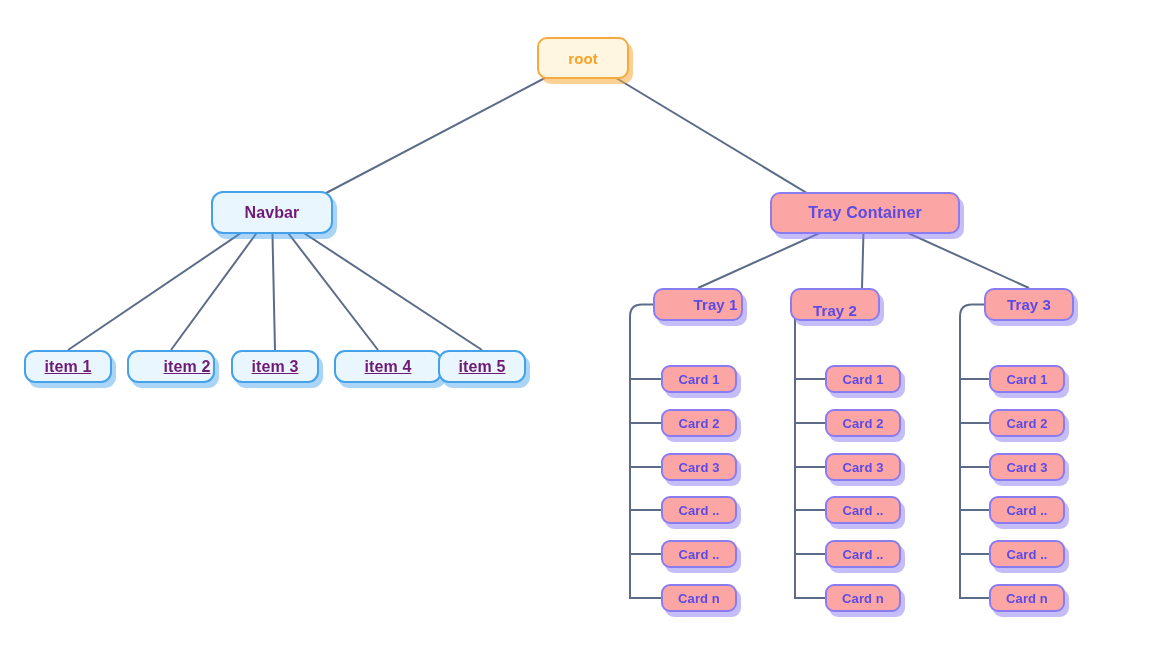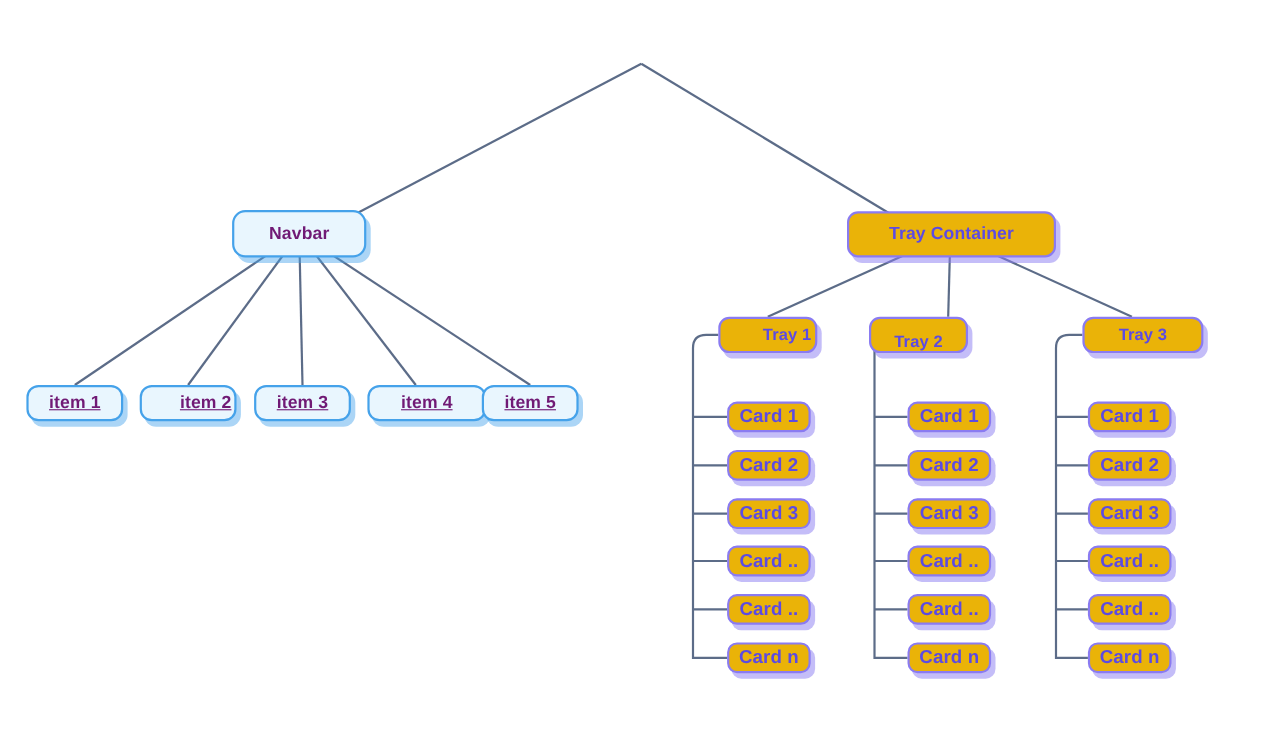--- a/index.html
+++ b/index.html
@@ -35,31 +35,31 @@
     box-shadow: 4px 5px 0 rgba(246, 170, 62, 0.55);
   }
   .node-blue {
     background: #E9F6FE;
     border-color: #45A2EA;
     color: #701a75;
     border-radius: 11px;
     box-shadow: 4px 5px 0 rgba(69, 162, 234, 0.45);
   }
   .node-purple {
-    background: #eab308;
+    background: #fca5a5;
     border-color: #8A7BF1;
     color: #5C4BE3;
     border-radius: 10px;
     box-shadow: 4px 5px 0 rgba(138, 123, 241, 0.5);
   }
   .lvl-root  { font-size: 15px; }
   .lvl-group { font-size: 16px; }
   .lvl-item  { font-size: 16px; text-decoration: underline; }
   .lvl-tray  { font-size: 15px; }
-  .lvl-card  { font-size: 17px; }
+  .lvl-card  { font-size: 13px; }
 </style>
 </head>
 <body>
 
 <div class="canvas">
 
   <svg class="edges" width="1156" height="665" viewBox="0 0 1156 665">
     <g stroke="#5C6C88" stroke-width="2" fill="none">
 
       <line x1="583" y1="58" x2="290" y2="212"></line>
@@ -79,20 +79,23 @@
       <path d="M630,379 L661,379 M630,423 L661,423 M630,467 L661,467 M630,510 L661,510 M630,554 L661,554"></path>
 
       <path d="M817,304.5 L807,304.5 Q795,304.5 795,316.5 L795,598 L825,598"></path>
       <path d="M795,379 L825,379 M795,423 L825,423 M795,467 L825,467 M795,510 L825,510 M795,554 L825,554"></path>
 
       <path d="M984,304.5 L972,304.5 Q960,304.5 960,316.5 L960,598 L989,598"></path>
       <path d="M960,379 L989,379 M960,423 L989,423 M960,467 L989,467 M960,510 L989,510 M960,554 L989,554"></path>
     </g>
   </svg>
 
+  <div class="node node-orange lvl-root" style="left:537px; top:37px; width:92px; height:42px;">
+    <span>root</span>
+  </div>
 
   <div class="node node-blue lvl-group" style="left:211px; top:191px; width:122px; height:43px; border-radius:12px;">
     <span>Navbar</span>
   </div>
 
   <div class="node node-blue lvl-item" style="left:24px; top:350px; width:88px; height:33px;">
     <span>item 1</span>
   </div>
   <div class="node node-blue lvl-item" style="left:127px; top:350px; width:88px; height:33px;padding-left:32px;">
     <span>item 2</span>
@@ -110,21 +113,21 @@
   <div class="node node-purple lvl-group" style="left:770px; top:192px; width:190px; height:42px;">
     <span>Tray Container</span>
   </div>
 
   <div class="node node-purple lvl-tray" style="left:653px; top:288px; width:90px; height:33px;padding-left:35px;">
     <span>Tray 1</span>
   </div>
   <div class="node node-purple lvl-tray" style="left:790px; top:288px; width:90px; height:33px;align-items:flex-end;">
     <span>Tray 2</span>
   </div>
-  <div class="node node-purple lvl-tray" style="left:984px; top:288px; width:110px; height:33px;">
+  <div class="node node-purple lvl-tray" style="left:984px; top:288px; width:90px; height:33px;">
     <span>Tray 3</span>
   </div>
 
   <div class="node node-purple lvl-card" style="left:661px; top:365px; width:76px; height:28px; border-radius:9px;">
     <span>Card 1</span>
   </div>
   <div class="node node-purple lvl-card" style="left:661px; top:409px; width:76px; height:28px; border-radius:9px;">
     <span>Card 2</span>
   </div>
   <div class="node node-purple lvl-card" style="left:661px; top:453px; width:76px; height:28px; border-radius:9px;">

